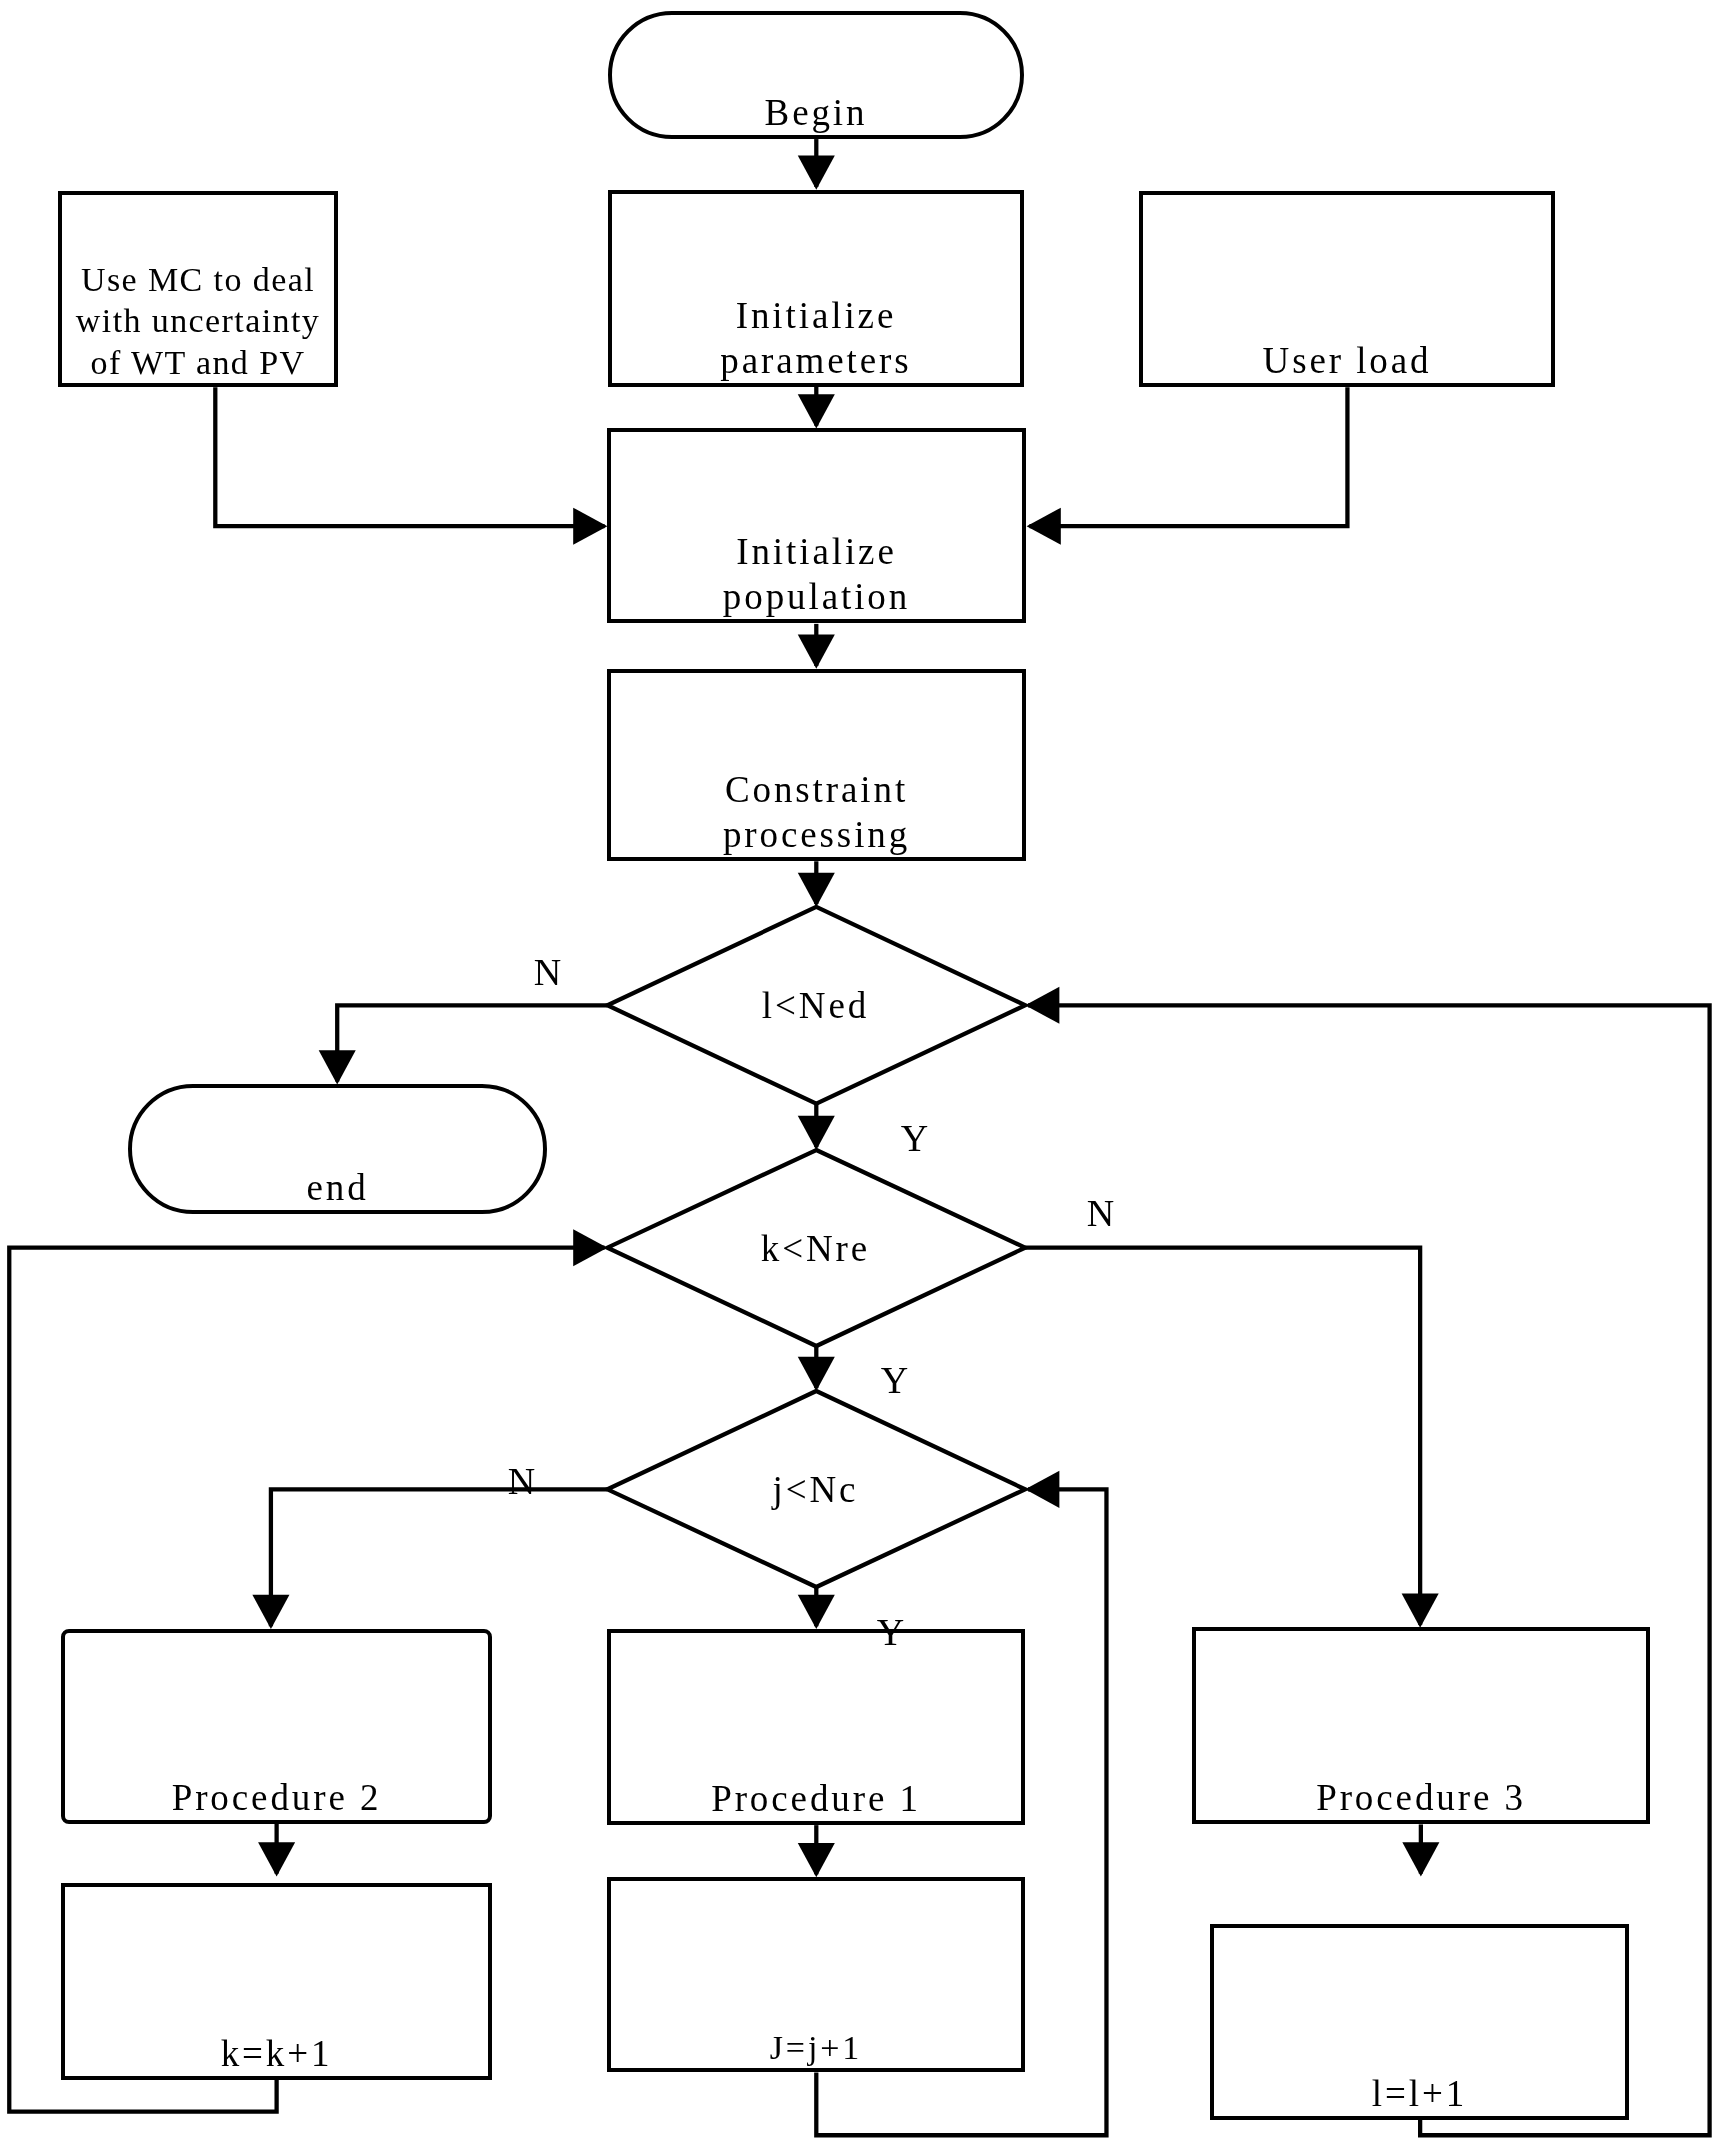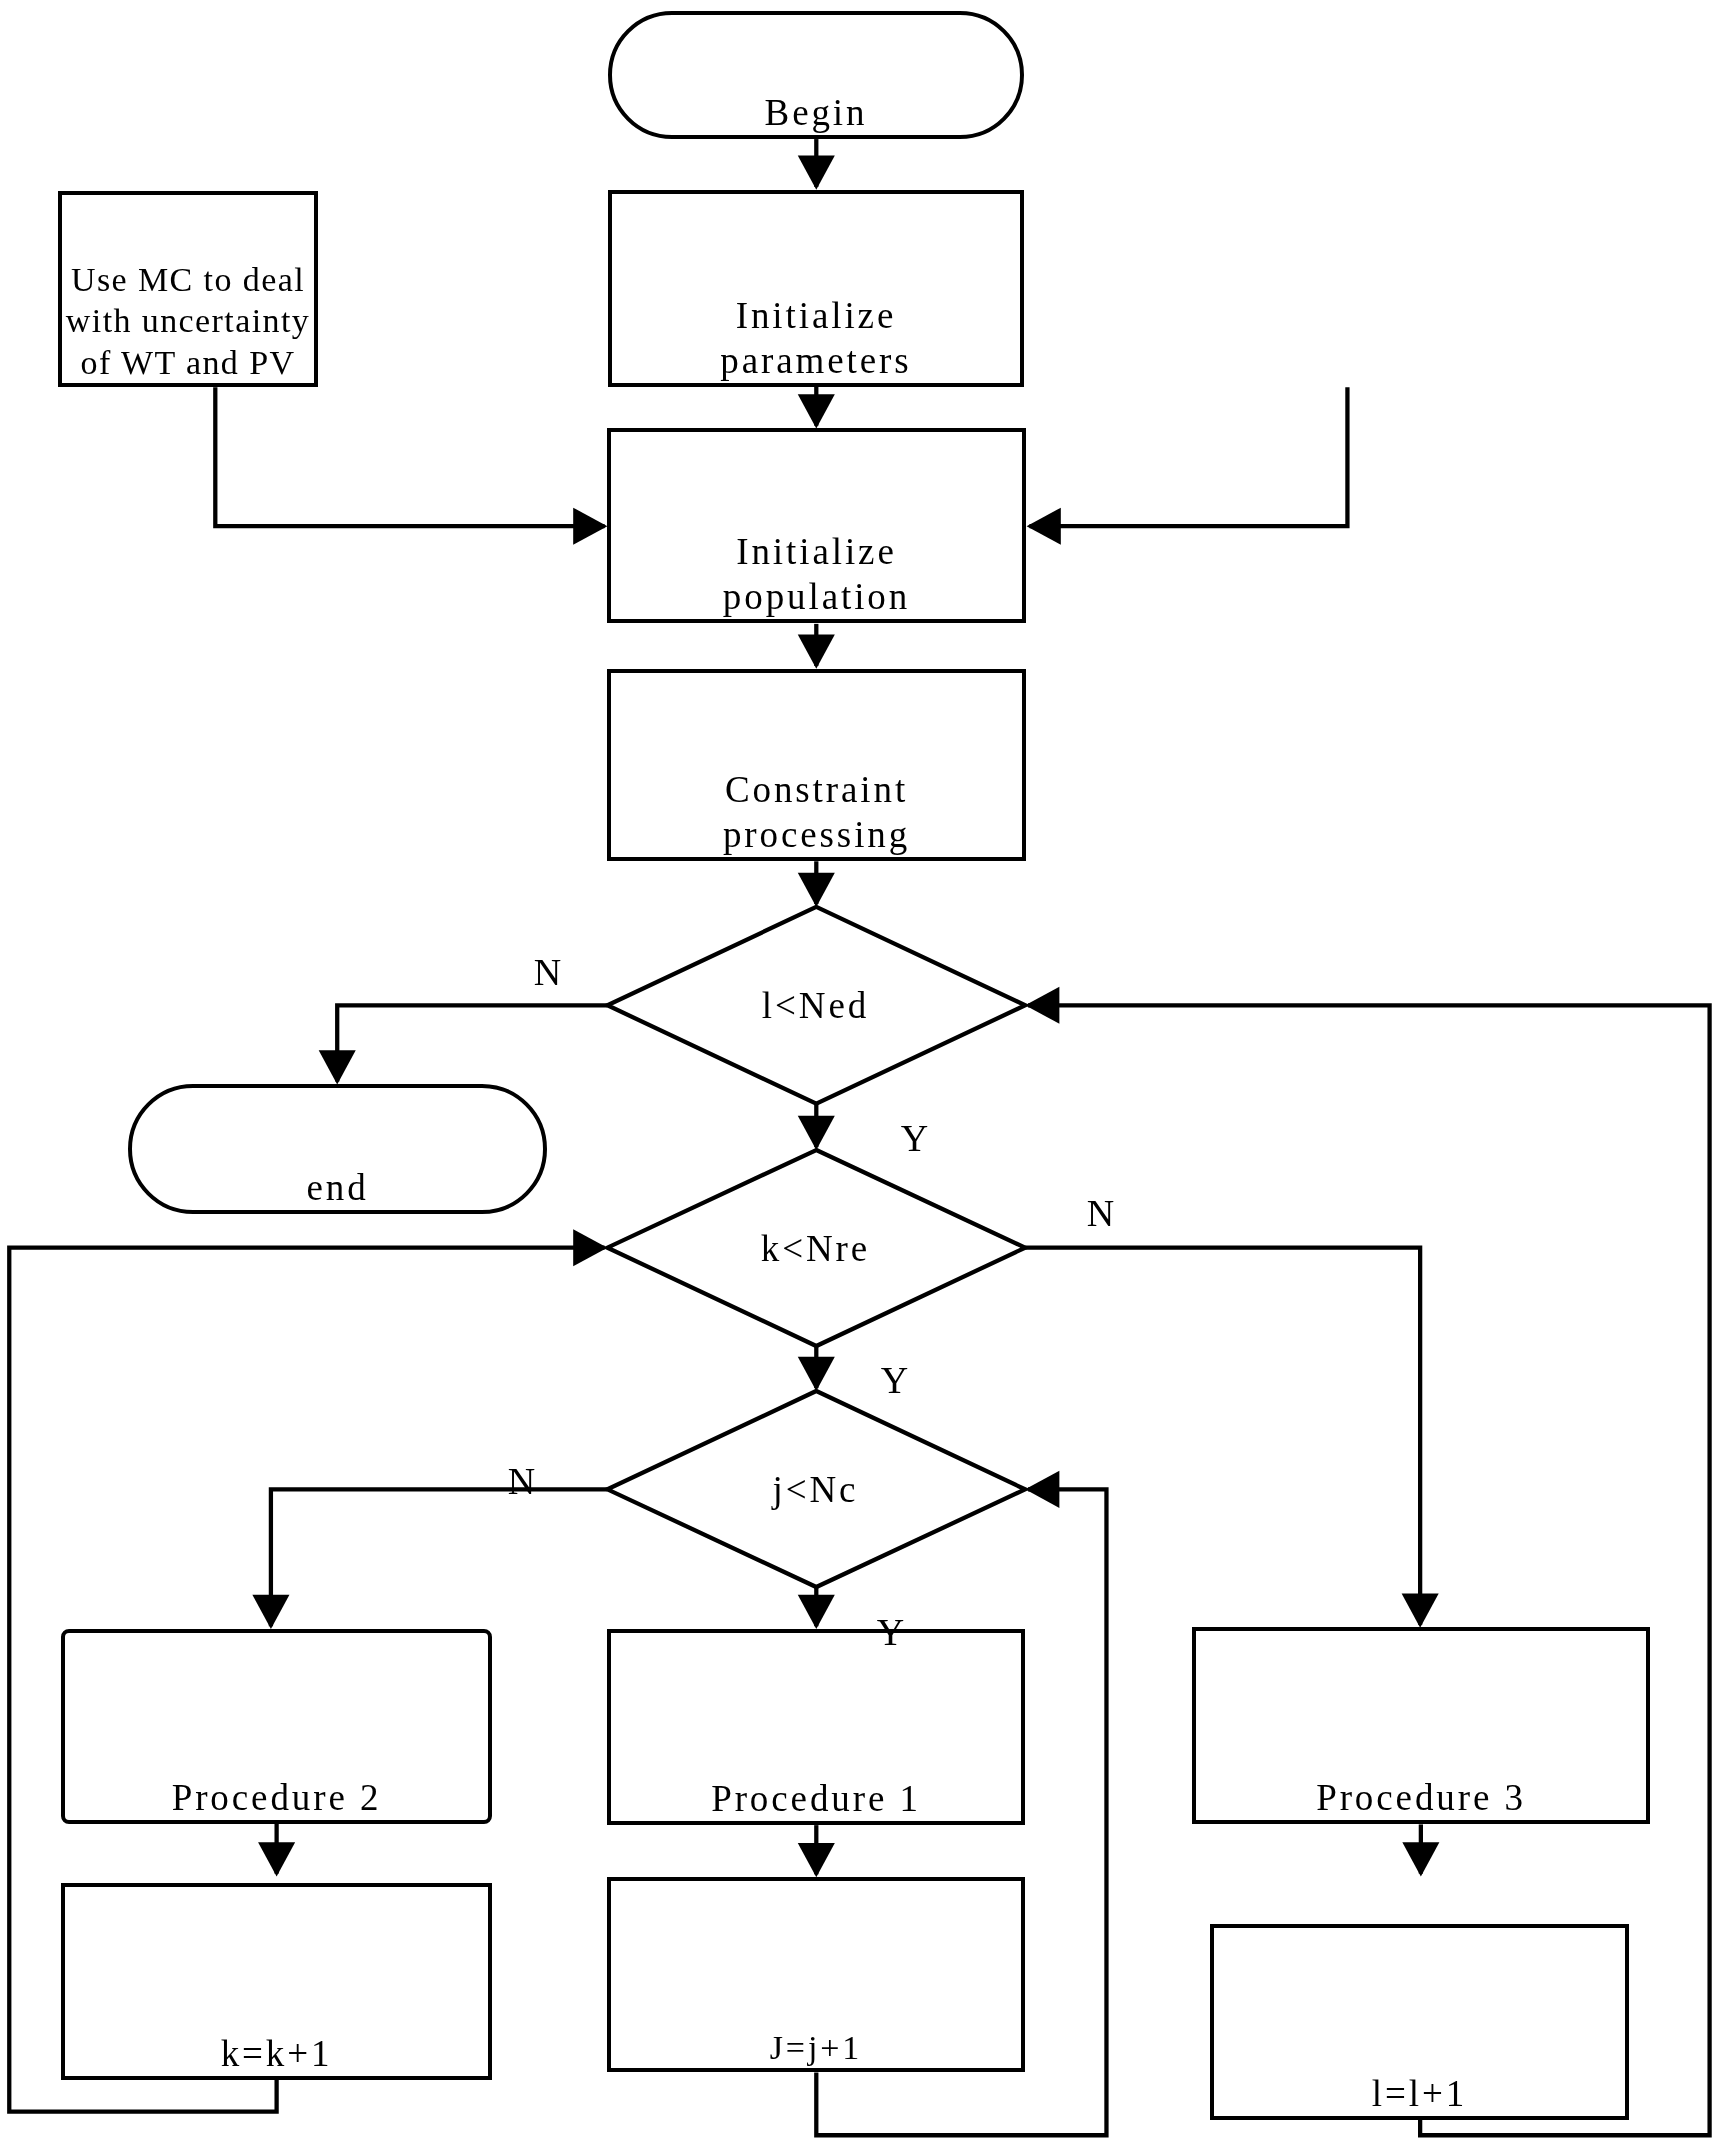--- a/index.html
+++ b/index.html
@@ -115,27 +115,28 @@
       <polygon points="1145,2285 1119,2237 1171,2237"></polygon>
       <polygon points="1992,2283 1966,2235 2018,2235"></polygon>
       <polygon points="388,2632 362,2584 414,2584"></polygon>
       <polygon points="1145,2633 1119,2585 1171,2585"></polygon>
       <polygon points="1993,2632 1967,2584 2019,2584"></polygon>
     </g>
   </svg>
 
   <div class="node terminal" style="left:608px; top:10.7px; width:416px; height:128px;"><span>Begin</span></div>
 
-  <div class="node mc-text" style="left:58px; top:191px; width:260px; height:196px;"><span>Use MC to deal
+  <div class="node mc-text" style="left:58px; top:191px; width:280px; height:196px;"><span>Use MC to deal
 with uncertainty
 of WT and PV</span></div>
 
   <div class="node" style="left:608px; top:190px; width:416px; height:197px;"><span>Initialize
 parameters</span></div>
 
+  <div class="node" style="left:1139px; top:191px; width:416px; height:196px;"><span>User load</span></div>
 
   <div class="node" style="left:607px; top:428px; width:419px; height:195px;"><span>Initialize
 population</span></div>
 
   <div class="node terminal" style="left:128px; top:1084px; width:419px; height:130px;"><span>end</span></div>
 
   <div class="node" style="left:607px; top:669px; width:419px; height:192px;"><span>Constraint
 processing</span></div>
 
   <div class="node" style="left:61px; top:1629px; width:431px; height:195px;border-radius:8px;"><span>Procedure 2</span></div>

